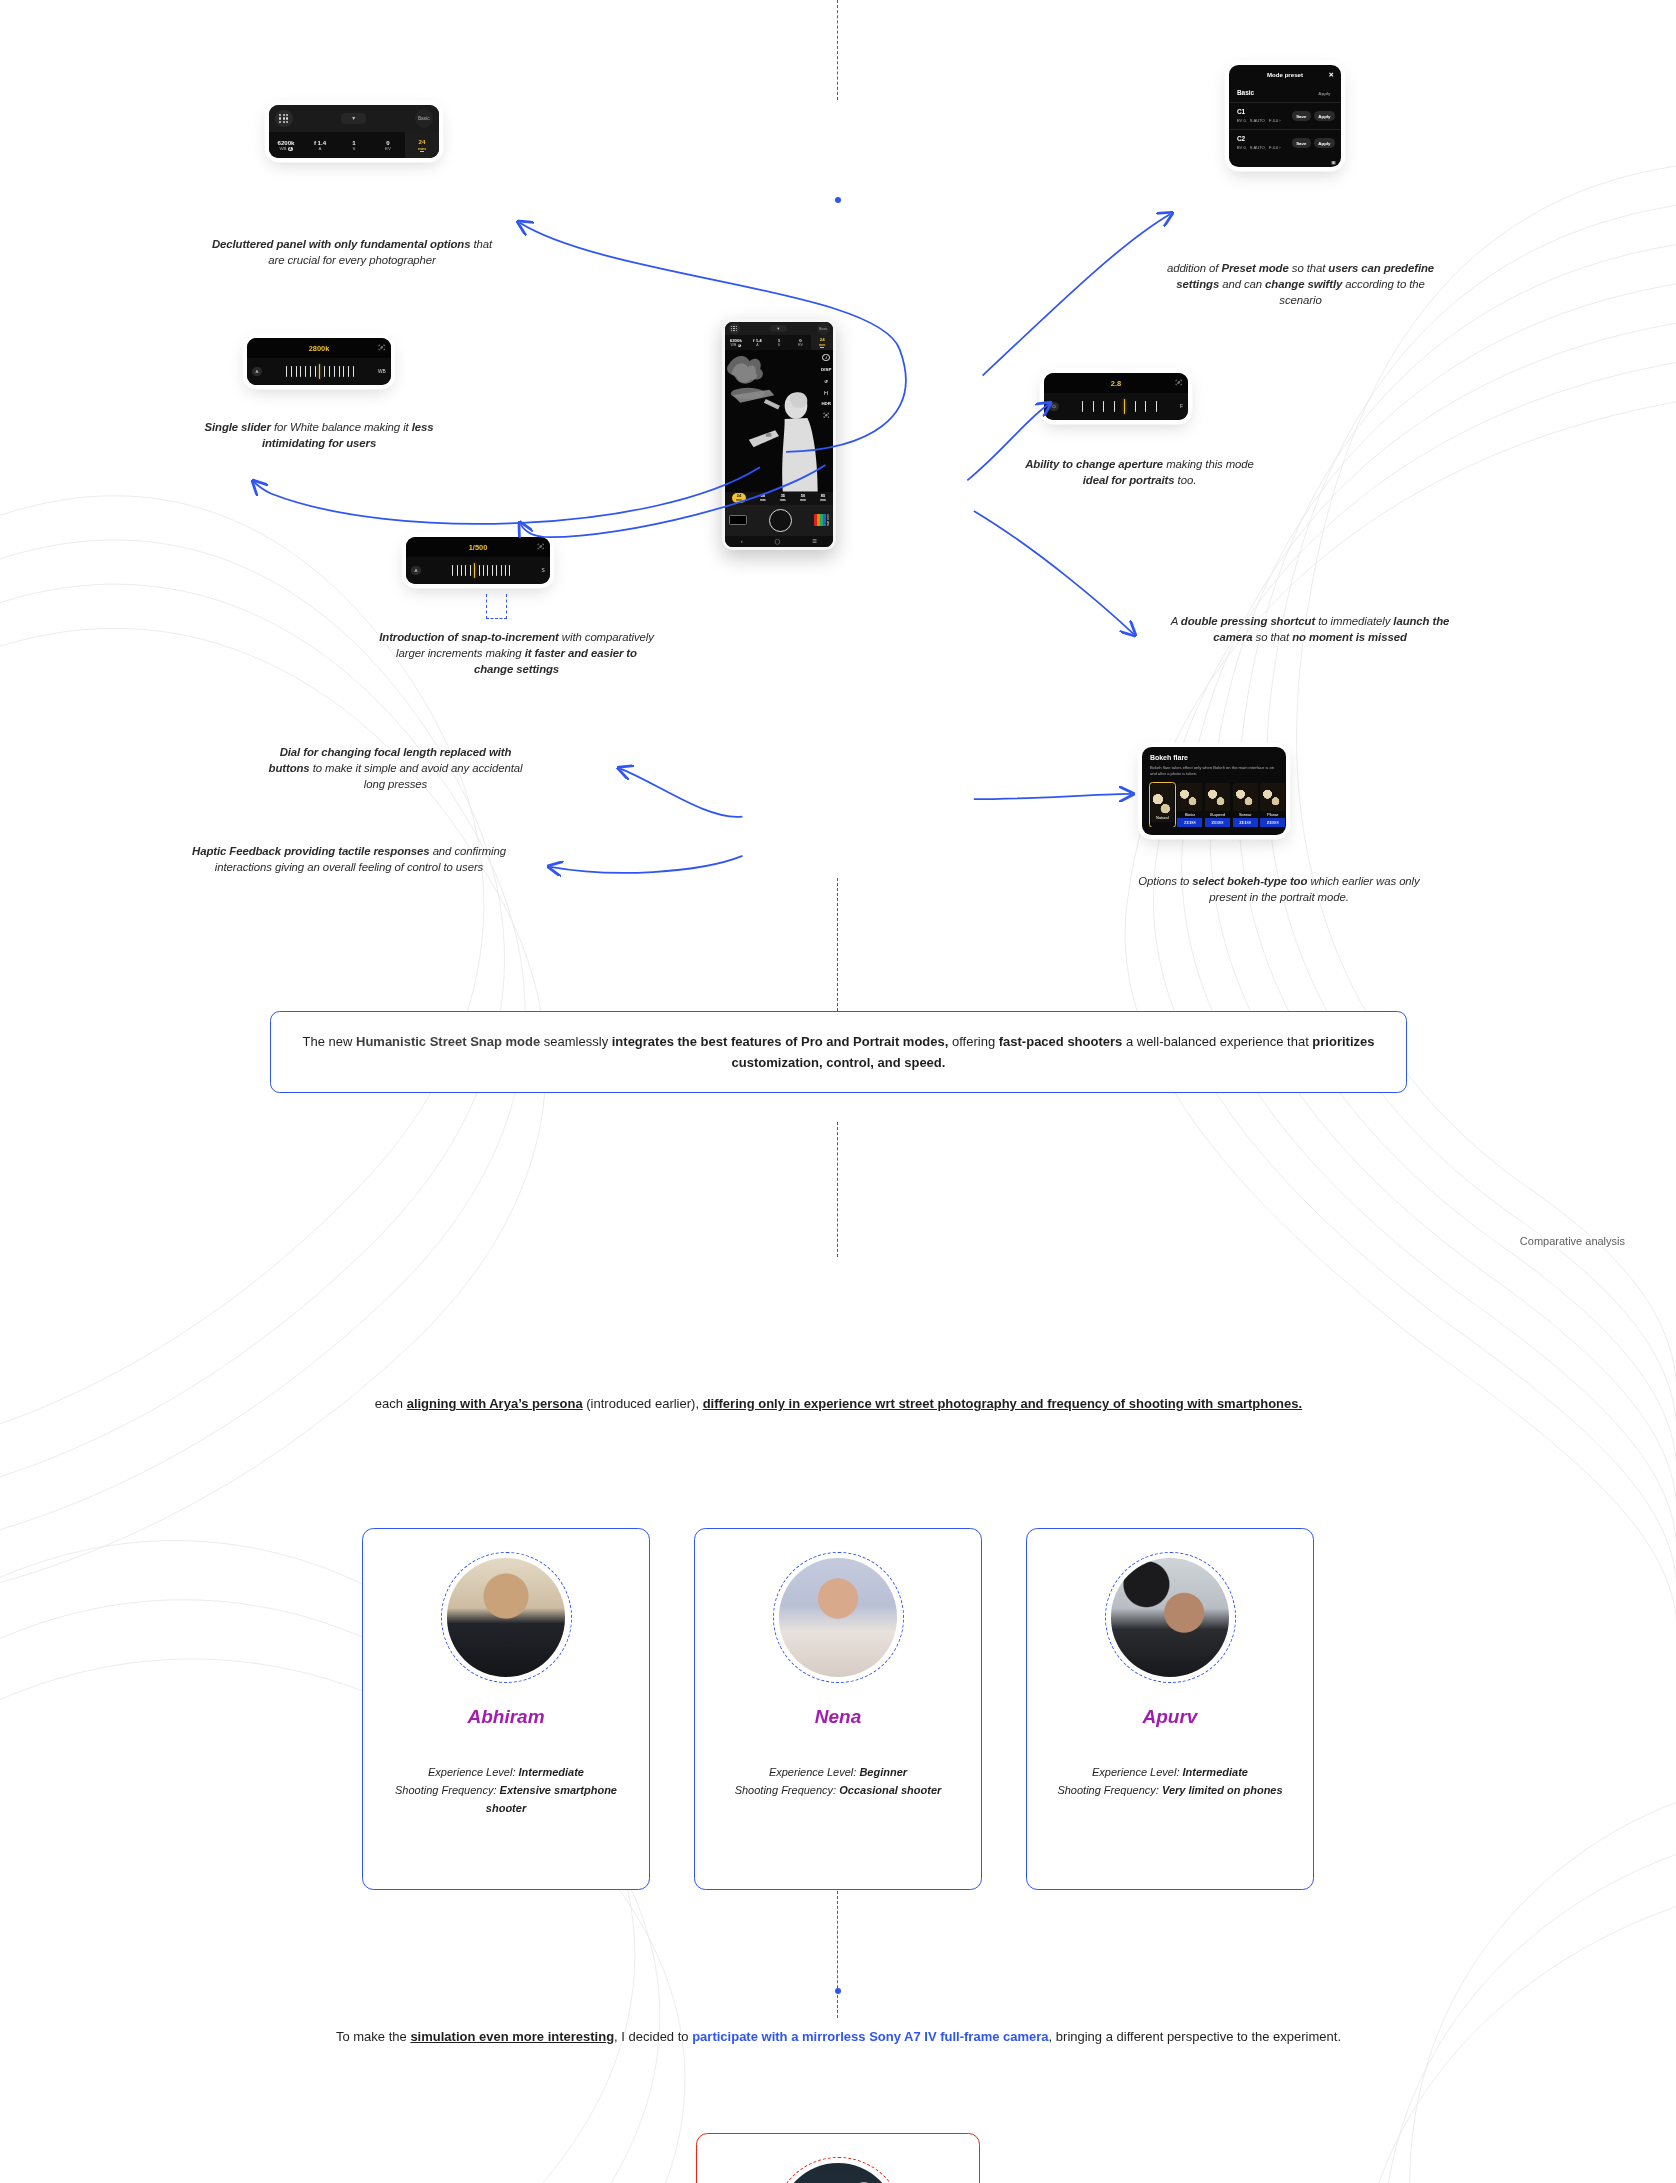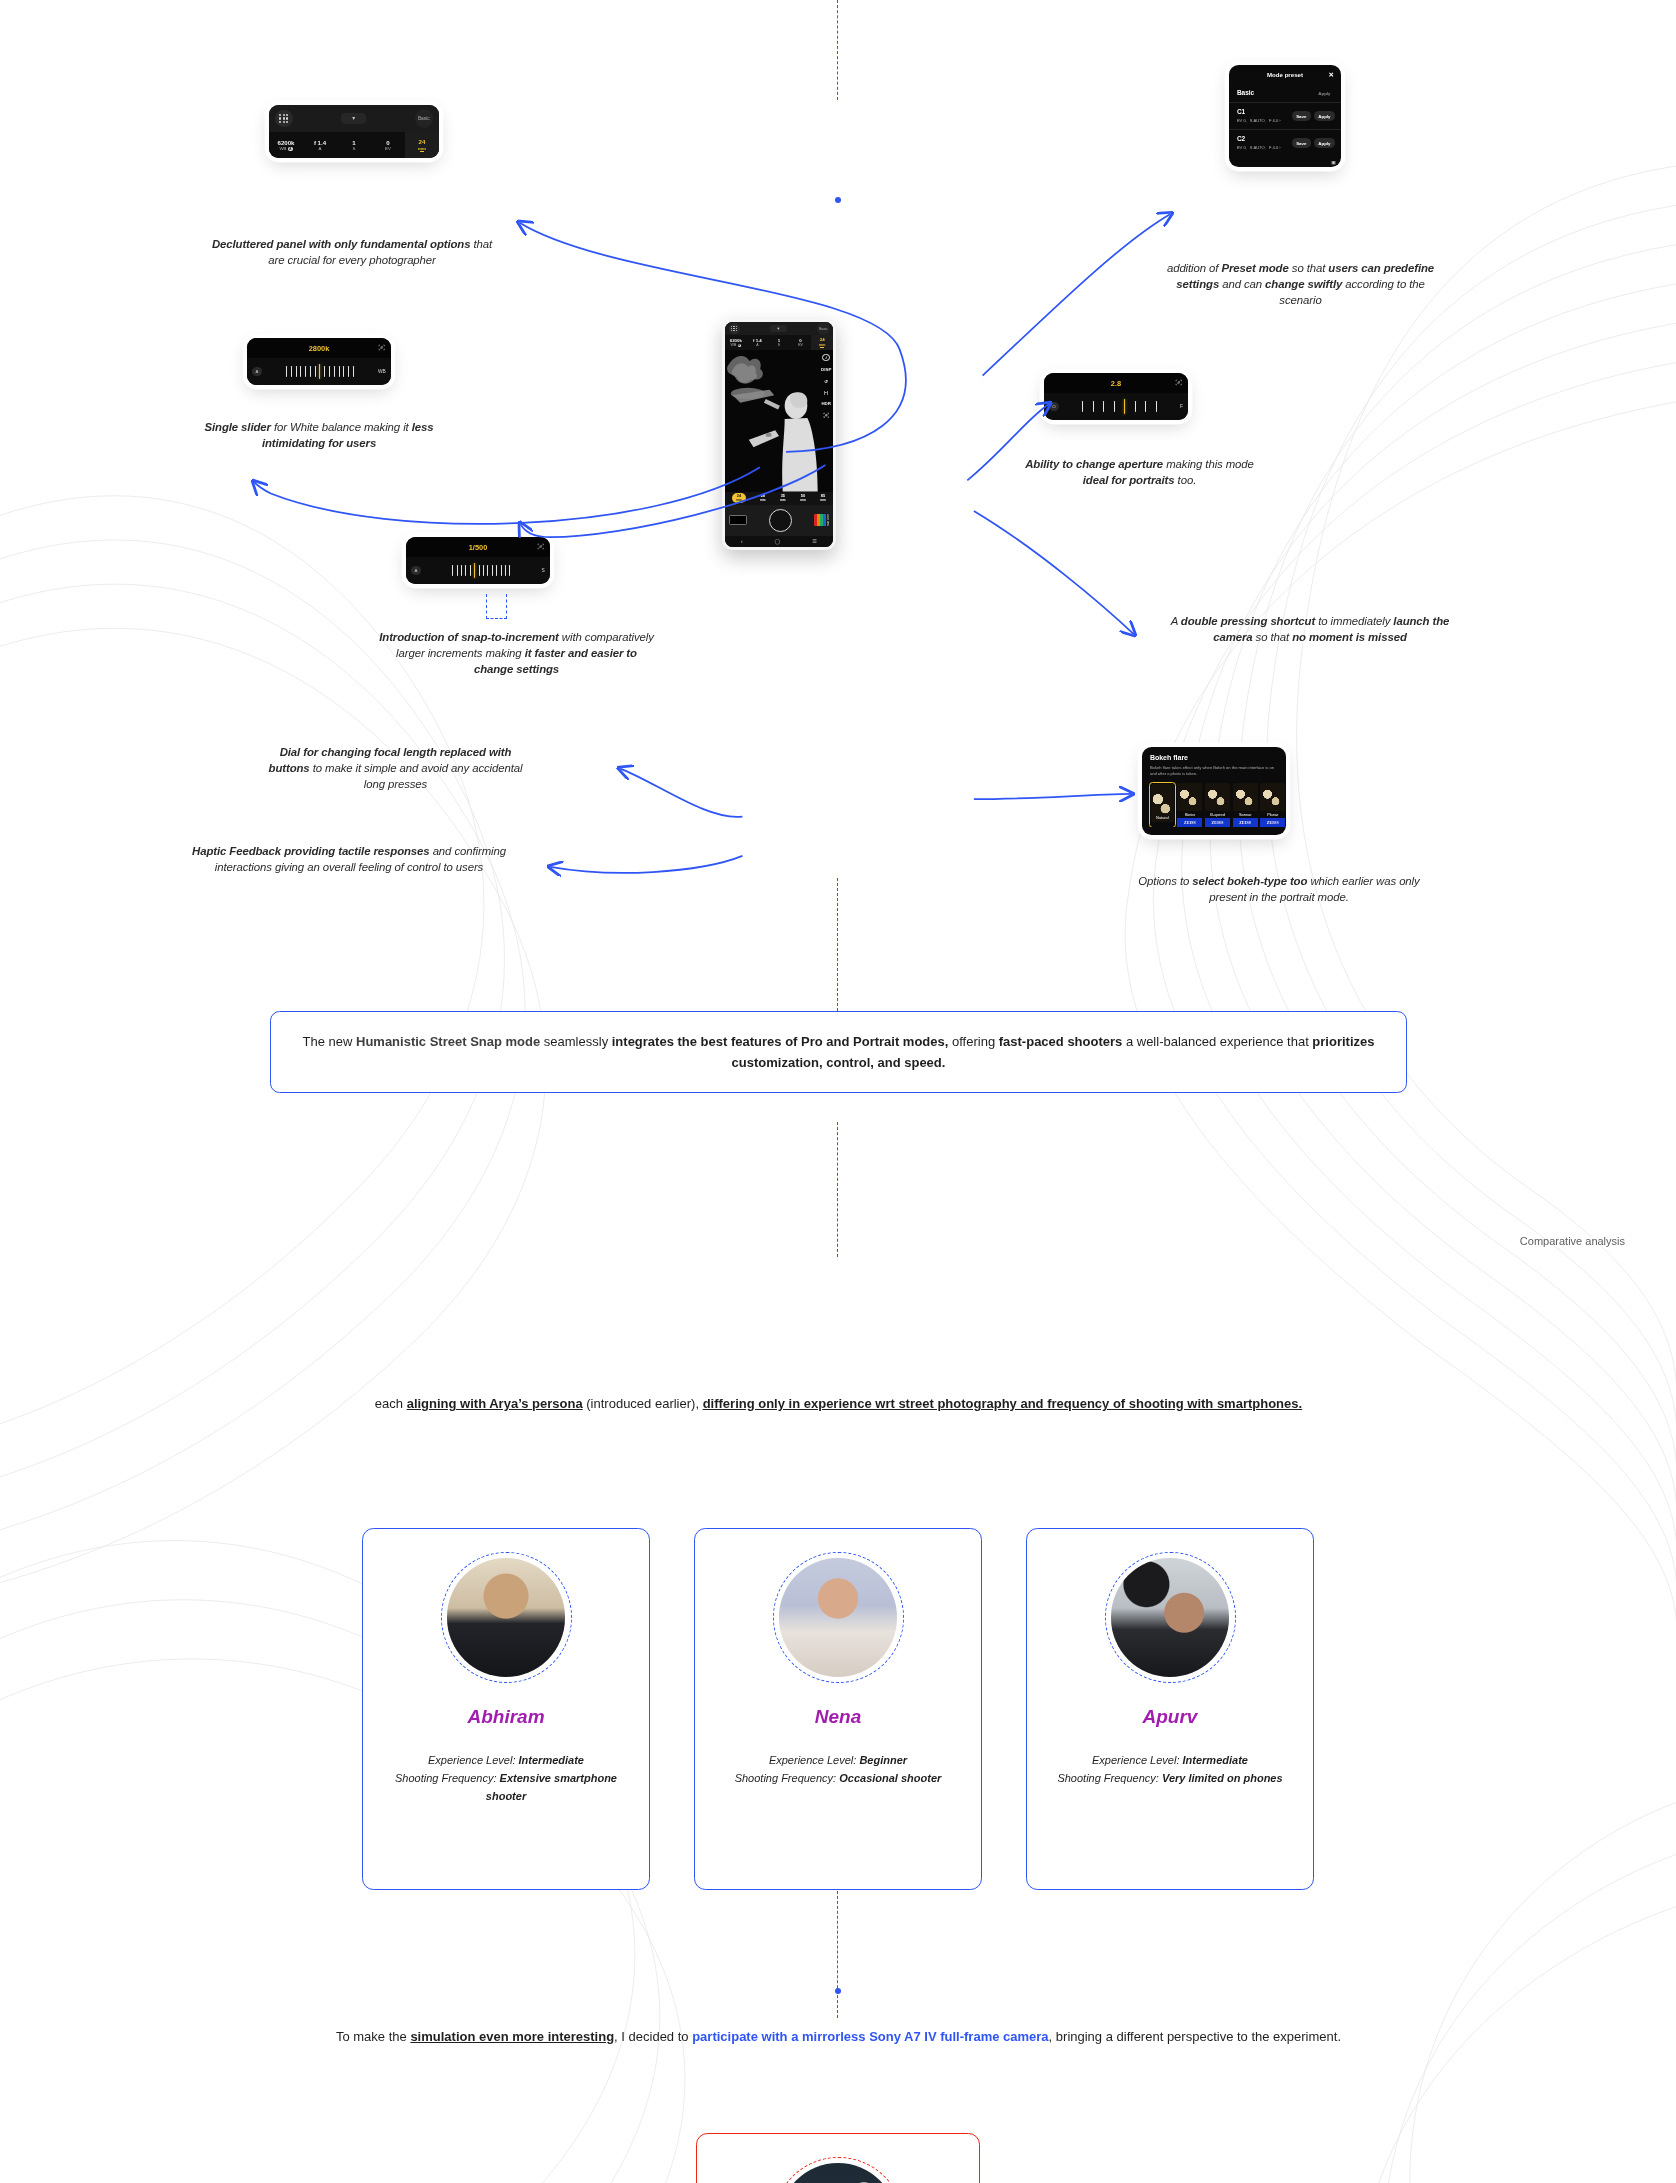--- a/index.html
+++ b/index.html
@@ -223,21 +223,21 @@
   .p-card.red .avatar-wrap { border-color: #f0240f; }
   .avatar {
     width: 100%; height: 100%; border-radius: 50%; overflow: hidden;
     background-size: cover; background-position: center;
   }
   .p-name {
     font-size: 19px; font-weight: 700; font-style: italic; color: #a21caf;
     margin-top: 23px;
   }
   .p-meta {
-    margin-top: 24px;
+    margin-top: 36px;
     font-size: 11px; font-style: italic; line-height: 1.62; color: #1f1f1f;
   }
   .p-meta b { font-weight: 700; }
 
   
   .connectors { position:absolute; inset:0; z-index: 3; pointer-events: none; width: 1677px; height: 3215px; }
 
   .comp-analysis {
     font-size: 11px; color: #5e5e5e; text-align: right; line-height: 1.45;
   }

